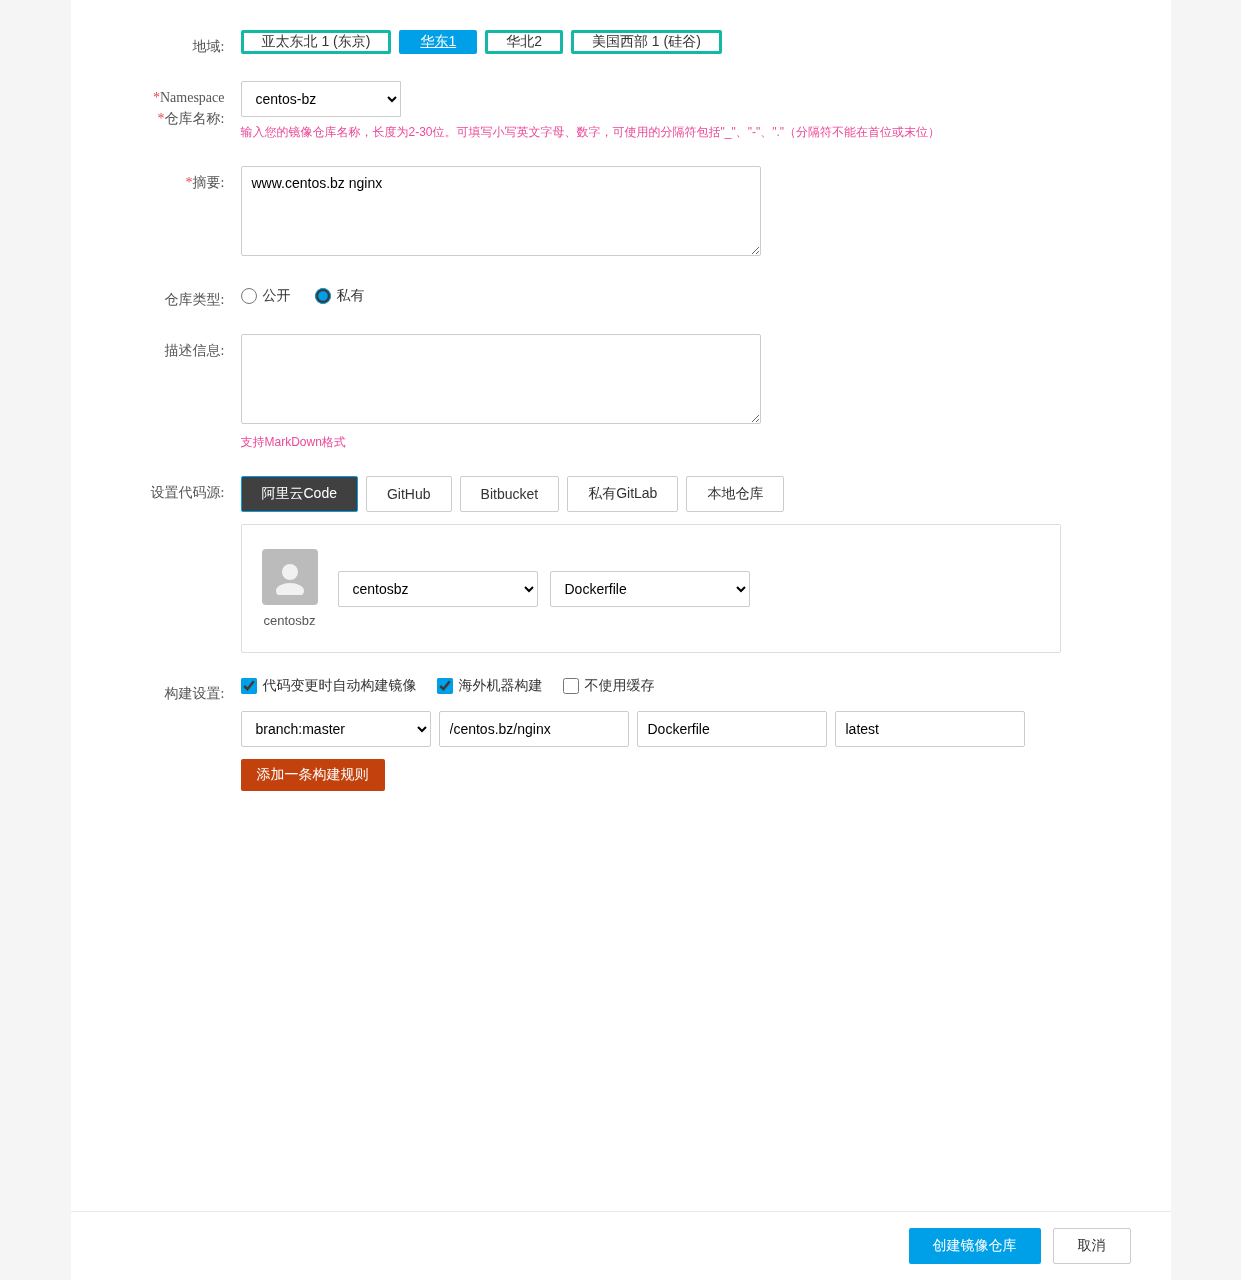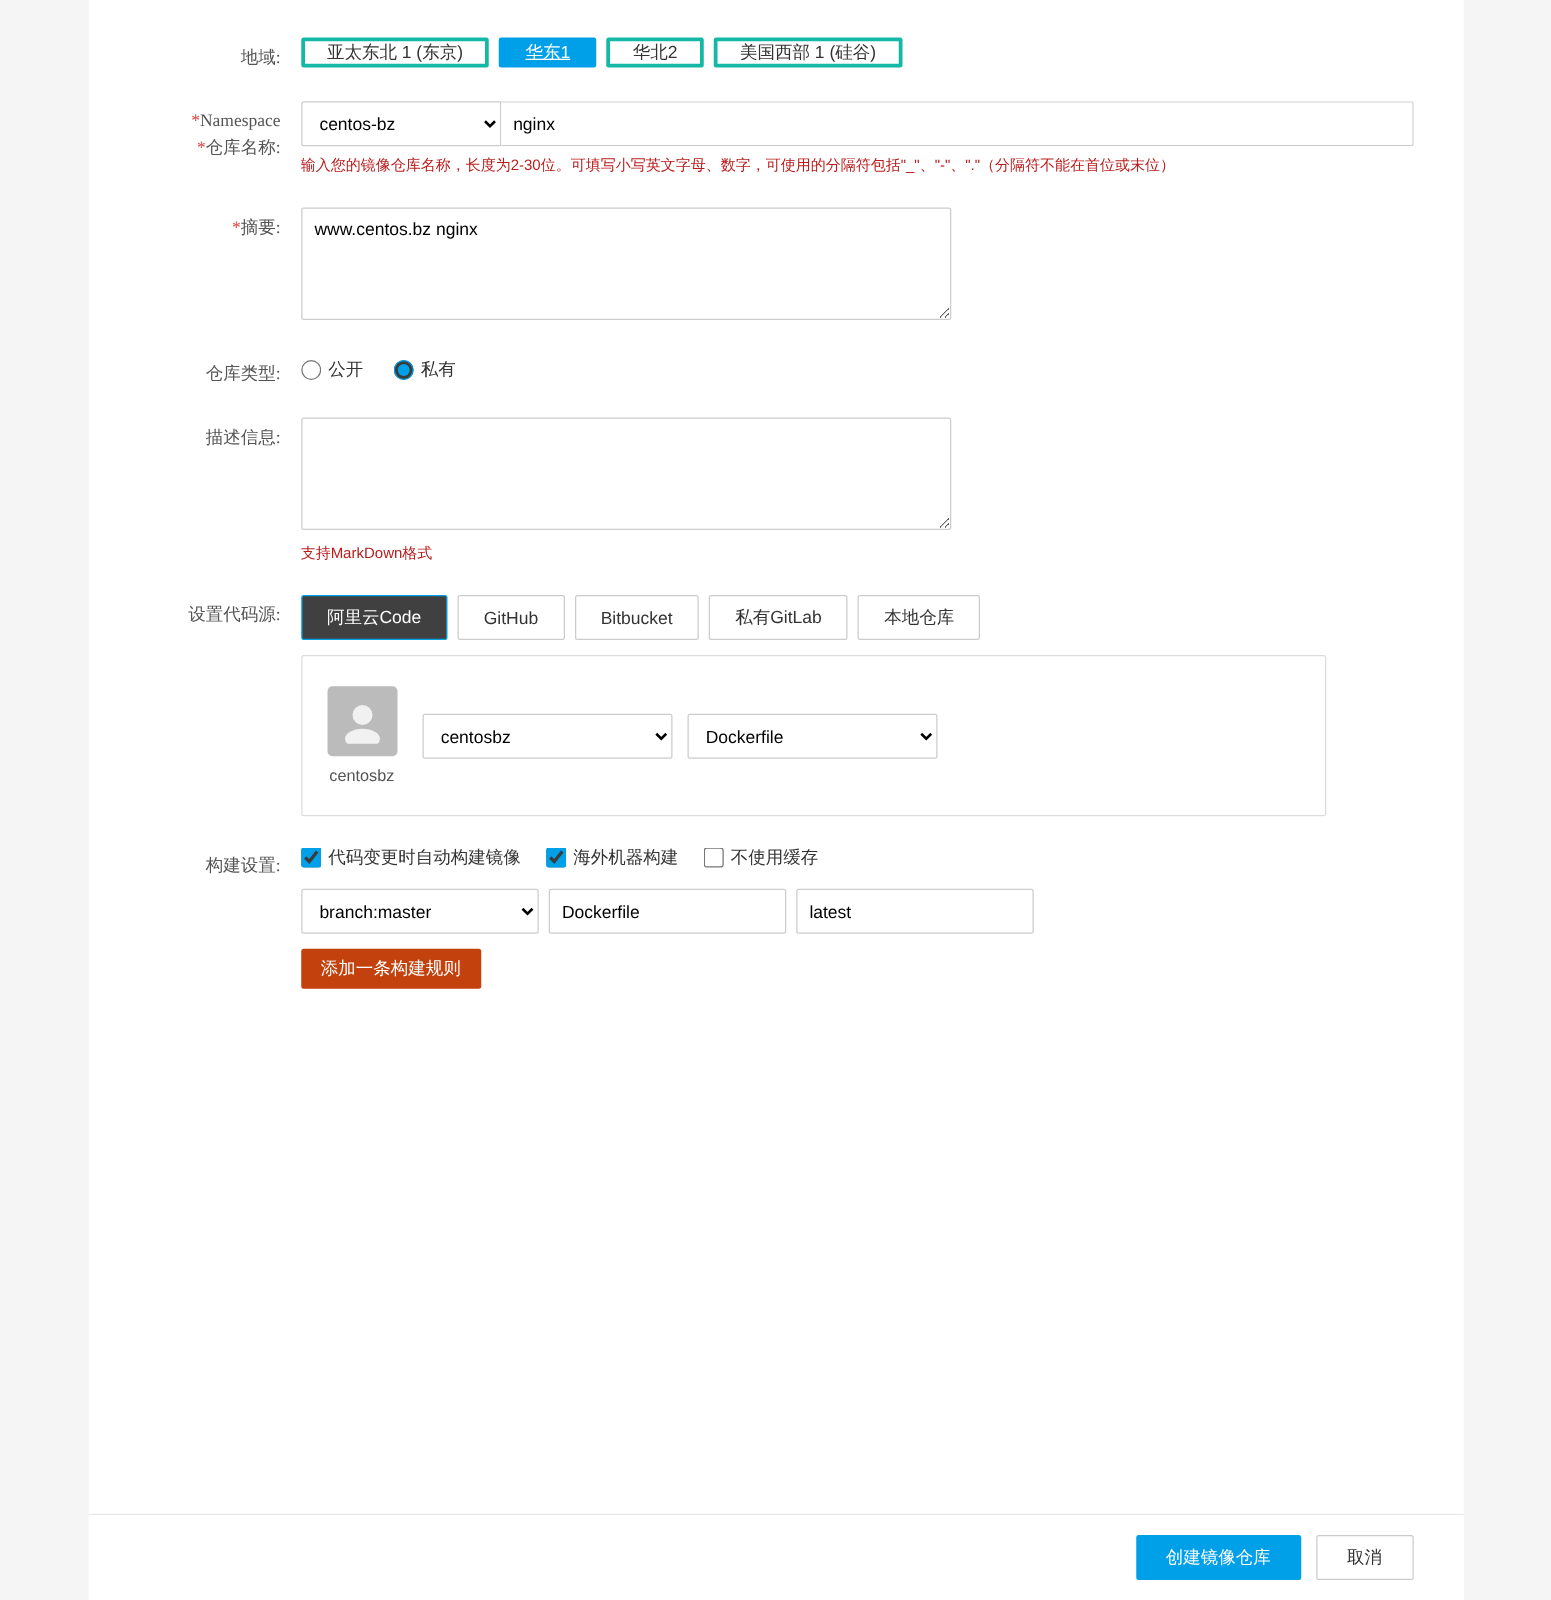--- a/index.html
+++ b/index.html
@@ -82,21 +82,21 @@
       border: 1px solid #ccc;
       border-left: none;
       border-radius: 0 2px 2px 0;
       font-size: 14px;
       height: 36px;
       outline: none;
     }
     .form-hint {
       margin-top: 6px;
       font-size: 12px;
-      color: #b91c1c;
+      color: #ec4899;
       line-height: 1.6;
     }
     
     .form-textarea {
       width: 100%;
       max-width: 520px;
       height: 90px;
       padding: 8px 10px;
       border: 1px solid #ccc;
       border-radius: 2px;
@@ -298,21 +298,20 @@
   <div class="form-row">
     <div class="form-label">
       <span><span class="required">*</span>Namespace</span><br>
       <span><span class="required">*</span>仓库名称:</span>
     </div>
     <div class="form-content">
       <div class="namespace-row">
         <select class="namespace-select">
           <option>centos-bz</option>
         </select>
-        <input type="text" class="repo-name-input" value="nginx" style="">
       </div>
       <div class="form-hint">输入您的镜像仓库名称，长度为2-30位。可填写小写英文字母、数字，可使用的分隔符包括"_"、"-"、"."（分隔符不能在首位或末位）</div>
     </div>
   </div>
 
   <div class="form-row">
     <div class="form-label"><span class="required">*</span>摘要:</div>
     <div class="form-content">
       <textarea class="form-textarea" style="">www.centos.bz nginx</textarea>
     </div>
@@ -390,20 +389,21 @@
           </label>
           <label class="checkbox-item">
             <input type="checkbox" style="">
             <span>不使用缓存</span>
           </label>
         </div>
         <div class="build-rule-row">
           <select class="build-rule-select">
             <option>branch:master</option>
           </select>
+          <input type="text" class="build-rule-input" value="/centos.bz/nginx" style="">
           <input type="text" class="build-rule-input" value="Dockerfile" style="">
           <input type="text" class="build-rule-input" value="latest" style="">
         </div>
         <button class="add-rule-btn">添加一条构建规则</button>
       </div>
     </div>
   </div>
 
   <div class="bottom-bar">
     <button class="btn-primary">创建镜像仓库</button>

